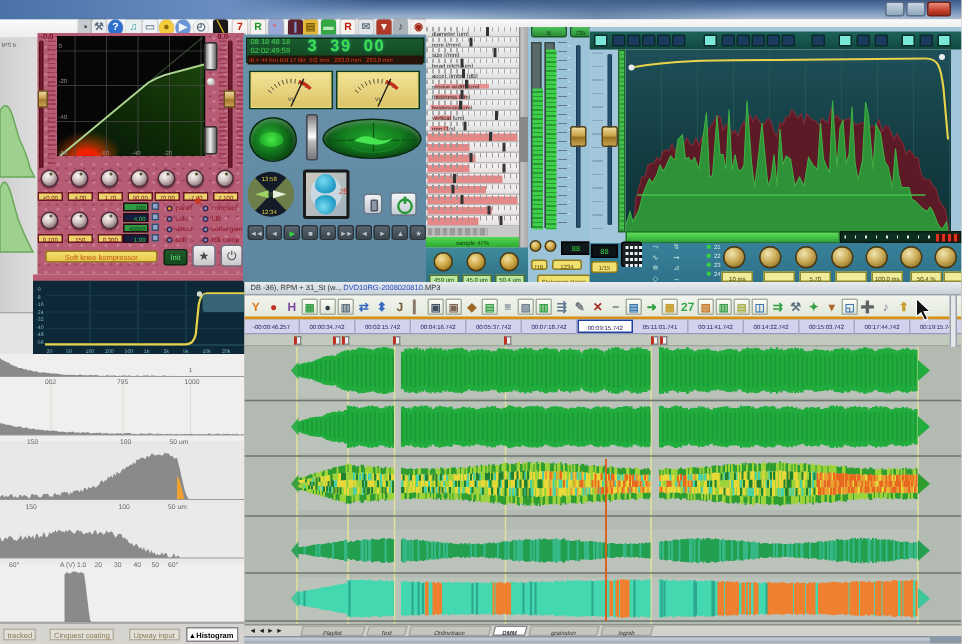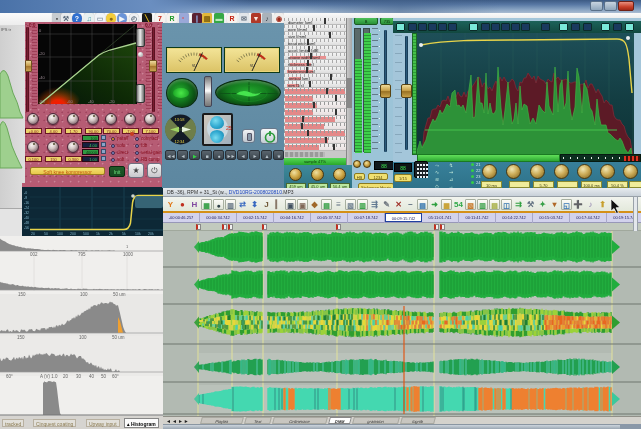--- a/index.html
+++ b/index.html
@@ -229,21 +229,26 @@
     <div class="abs" style="left:110px;top:129px;width:4px;height:4px;border-radius:50%;background:#7a90c8;border:1px solid #44284a;"></div>
     <div class="abs" style="left:116px;top:128px;font-size:4.5px;color:#8a1020;">serial gain</div>
     <div class="abs" style="left:110px;top:136px;width:4px;height:4px;border-radius:50%;background:#7a90c8;border:1px solid #44284a;"></div>
     <div class="abs" style="left:116px;top:135px;font-size:4.5px;color:#8a1020;">RB comp</div>
     <div class="abs" style="left:105px;top:110px;width:4px;height:4px;border-radius:50%;background:#c83a20;"></div>
     <div class="abs" style="left:5px;top:145px;width:75px;height:8px;background:linear-gradient(180deg,#f4e070,#e8c84a);border:1px solid #9a7a20;border-radius:2px;font-size:5px;line-height:8px;text-align:center;color:#c05a10;">Soft knee kompressor</div>
     <div class="abs" style="left:84px;top:144px;width:16px;height:11px;background:linear-gradient(180deg,#1e5a28,#164a20);border:1px solid #0a2a10;border-radius:2px;font-size:5px;line-height:11px;text-align:center;color:#6ae07a;">Init</div>
     <div class="abs" style="left:103px;top:141px;width:16px;height:15px;background:linear-gradient(180deg,#f2f2f2,#c8c8cc);border:1px solid #707080;border-radius:3px;font-size:8px;line-height:14px;text-align:center;color:#444;">★</div>
     <div class="abs" style="left:122px;top:141px;width:15px;height:15px;background:linear-gradient(180deg,#f2f2f2,#c8c8cc);border:1px solid #707080;border-radius:3px;font-size:8px;line-height:14px;text-align:center;color:#444;">⏻</div>
   </div>
-<div class="abs" style="left:162px;top:23px;width:122px;height:165px;background:linear-gradient(180deg,#6a94ac,#5d87a0);overflow:hidden;"><svg width="0" height="0">
+<div class="abs" style="left:162px;top:23px;width:122px;height:165px;background:linear-gradient(180deg,#6a94ac,#5d87a0);overflow:hidden;"><div class="abs" style="left:2px;top:2px;width:119px;height:17px;background:linear-gradient(180deg,#1a5c2e,#11421f);border:1px solid #0a2a12;">
+      <div class="abs" style="left:2px;top:0px;font-size:5px;line-height:5.5px;color:#4ade5a;white-space:pre;">08 18 48 18
+02:02:49:59</div>
+      <div class="abs" style="left:40px;top:-1px;width:80px;font-size:11px;font-weight:bold;color:#3fe050;letter-spacing:1px;text-shadow:0 0 2px #2a8;">3&nbsp;&nbsp;39&nbsp;&nbsp;00</div>
+      <div class="abs" style="left:0px;top:11px;width:117px;height:6px;background:#26140a;font-size:4px;line-height:6px;color:#e03a20;white-space:nowrap;overflow:hidden;">&nbsp;dt + 44 bru b/d 17 tikr&nbsp;&nbsp;5/2 mm&nbsp;&nbsp;&nbsp;263.0 mm&nbsp;&nbsp;&nbsp;263.0 mm</div>
+    </div><svg width="0" height="0">
       <defs>
         <linearGradient id="vuface" x1="0" y1="0" x2="0" y2="1">
           <stop offset="0%" stop-color="#f2e396"></stop>
           <stop offset="100%" stop-color="#dcc468"></stop>
         </linearGradient>
       </defs>
     </svg><svg class="abs" style="left:4px;top:24px;" width="56" height="26" viewBox="0 0 56 26">
       <rect width="56" height="26" fill="#0d3a1a"></rect>
       <rect x="1" y="1" width="54" height="24" fill="#e8d47a"></rect>
       <rect x="2" y="2" width="52" height="22" fill="url(#vuface)"></rect>
@@ -578,21 +583,21 @@
       <span class="abs" style="left:170px;top:2px;width:11px;height:11px;font-size:8px;line-height:11px;text-align:center;color:#607080;font-weight:bold;">≡</span>
       <span class="abs" style="left:182px;top:2px;width:11px;height:11px;background:linear-gradient(180deg,#fcfcf8,#dfe4d8);border:1px solid #a8b0a0;border-radius:1px;font-size:7px;line-height:11px;text-align:center;color:#708090;font-weight:bold;">▧</span>
       <span class="abs" style="left:194px;top:2px;width:11px;height:11px;background:linear-gradient(180deg,#fcfcf8,#dfe4d8);border:1px solid #a8b0a0;border-radius:1px;font-size:7px;line-height:11px;text-align:center;color:#30a040;font-weight:bold;">▥</span>
       <span class="abs" style="left:206px;top:2px;width:11px;height:11px;font-size:8px;line-height:11px;text-align:center;color:#607890;font-weight:bold;">⇶</span>
       <span class="abs" style="left:218px;top:2px;width:11px;height:11px;font-size:8px;line-height:11px;text-align:center;color:#707880;font-weight:bold;">✎</span>
       <span class="abs" style="left:230px;top:2px;width:11px;height:11px;font-size:8px;line-height:11px;text-align:center;color:#a03028;font-weight:bold;">✕</span>
       <span class="abs" style="left:242px;top:2px;width:11px;height:11px;font-size:8px;line-height:11px;text-align:center;color:#607080;font-weight:bold;">−</span>
       <span class="abs" style="left:254px;top:2px;width:11px;height:11px;background:linear-gradient(180deg,#fcfcf8,#dfe4d8);border:1px solid #a8b0a0;border-radius:1px;font-size:7px;line-height:11px;text-align:center;color:#3878b0;font-weight:bold;">▤</span>
       <span class="abs" style="left:266px;top:2px;width:11px;height:11px;font-size:8px;line-height:11px;text-align:center;color:#30a040;font-weight:bold;">➜</span>
       <span class="abs" style="left:278px;top:2px;width:11px;height:11px;background:linear-gradient(180deg,#fcfcf8,#dfe4d8);border:1px solid #a8b0a0;border-radius:1px;font-size:7px;line-height:11px;text-align:center;color:#c8a030;font-weight:bold;">▦</span>
-      <span class="abs" style="left:290px;top:2px;width:11px;height:11px;font-size:8px;line-height:11px;text-align:center;color:#30a848;font-weight:bold;">54</span>
+      <span class="abs" style="left:290px;top:2px;width:11px;height:11px;font-size:8px;line-height:11px;text-align:center;color:#30a848;font-weight:bold;">27</span>
       <span class="abs" style="left:302px;top:2px;width:11px;height:11px;background:linear-gradient(180deg,#fcfcf8,#dfe4d8);border:1px solid #a8b0a0;border-radius:1px;font-size:7px;line-height:11px;text-align:center;color:#c87828;font-weight:bold;">▧</span>
       <span class="abs" style="left:314px;top:2px;width:11px;height:11px;background:linear-gradient(180deg,#fcfcf8,#dfe4d8);border:1px solid #a8b0a0;border-radius:1px;font-size:7px;line-height:11px;text-align:center;color:#38a048;font-weight:bold;">▥</span>
       <span class="abs" style="left:326px;top:2px;width:11px;height:11px;background:linear-gradient(180deg,#fcfcf8,#dfe4d8);border:1px solid #a8b0a0;border-radius:1px;font-size:7px;line-height:11px;text-align:center;color:#a8b048;font-weight:bold;">▤</span>
       <span class="abs" style="left:338px;top:2px;width:11px;height:11px;background:linear-gradient(180deg,#fcfcf8,#dfe4d8);border:1px solid #a8b0a0;border-radius:1px;font-size:7px;line-height:11px;text-align:center;color:#3878b0;font-weight:bold;">◫</span>
       <span class="abs" style="left:350px;top:2px;width:11px;height:11px;font-size:8px;line-height:11px;text-align:center;color:#30a040;font-weight:bold;">⇉</span>
       <span class="abs" style="left:362px;top:2px;width:11px;height:11px;font-size:8px;line-height:11px;text-align:center;color:#607080;font-weight:bold;">⚒</span>
       <span class="abs" style="left:374px;top:2px;width:11px;height:11px;font-size:8px;line-height:11px;text-align:center;color:#38a048;font-weight:bold;">✦</span>
       <span class="abs" style="left:386px;top:2px;width:11px;height:11px;font-size:8px;line-height:11px;text-align:center;color:#b06828;font-weight:bold;">▾</span>
       <span class="abs" style="left:398px;top:2px;width:11px;height:11px;background:linear-gradient(180deg,#fcfcf8,#dfe4d8);border:1px solid #a8b0a0;border-radius:1px;font-size:7px;line-height:11px;text-align:center;color:#3a78b8;font-weight:bold;">◱</span>
       <span class="abs" style="left:410px;top:2px;width:11px;height:11px;font-size:8px;line-height:11px;text-align:center;color:#30a040;font-weight:bold;">➕</span>

